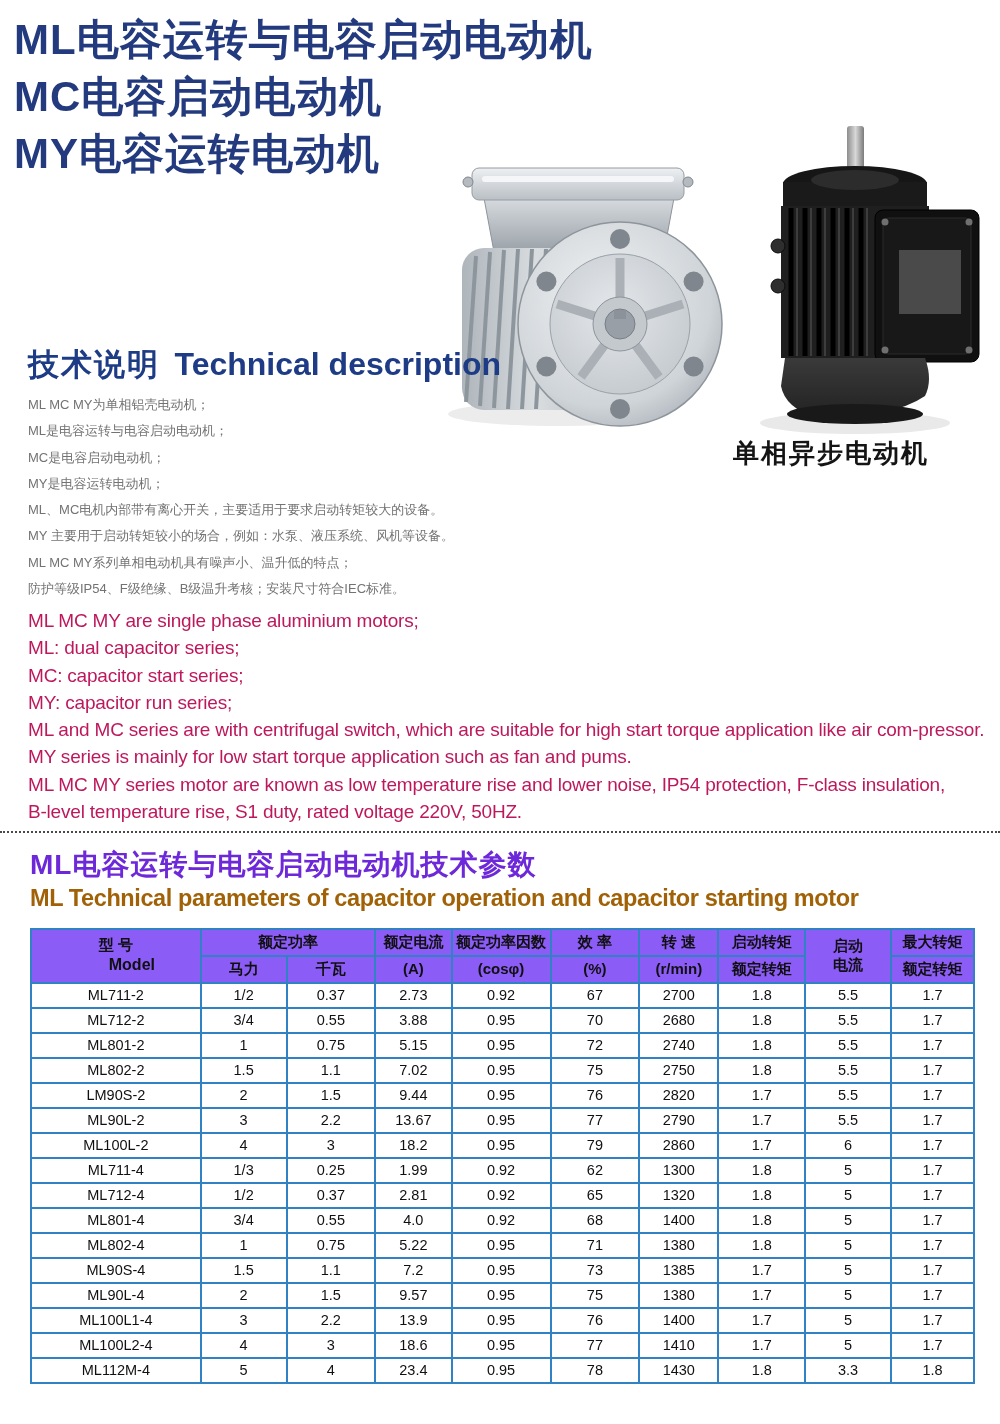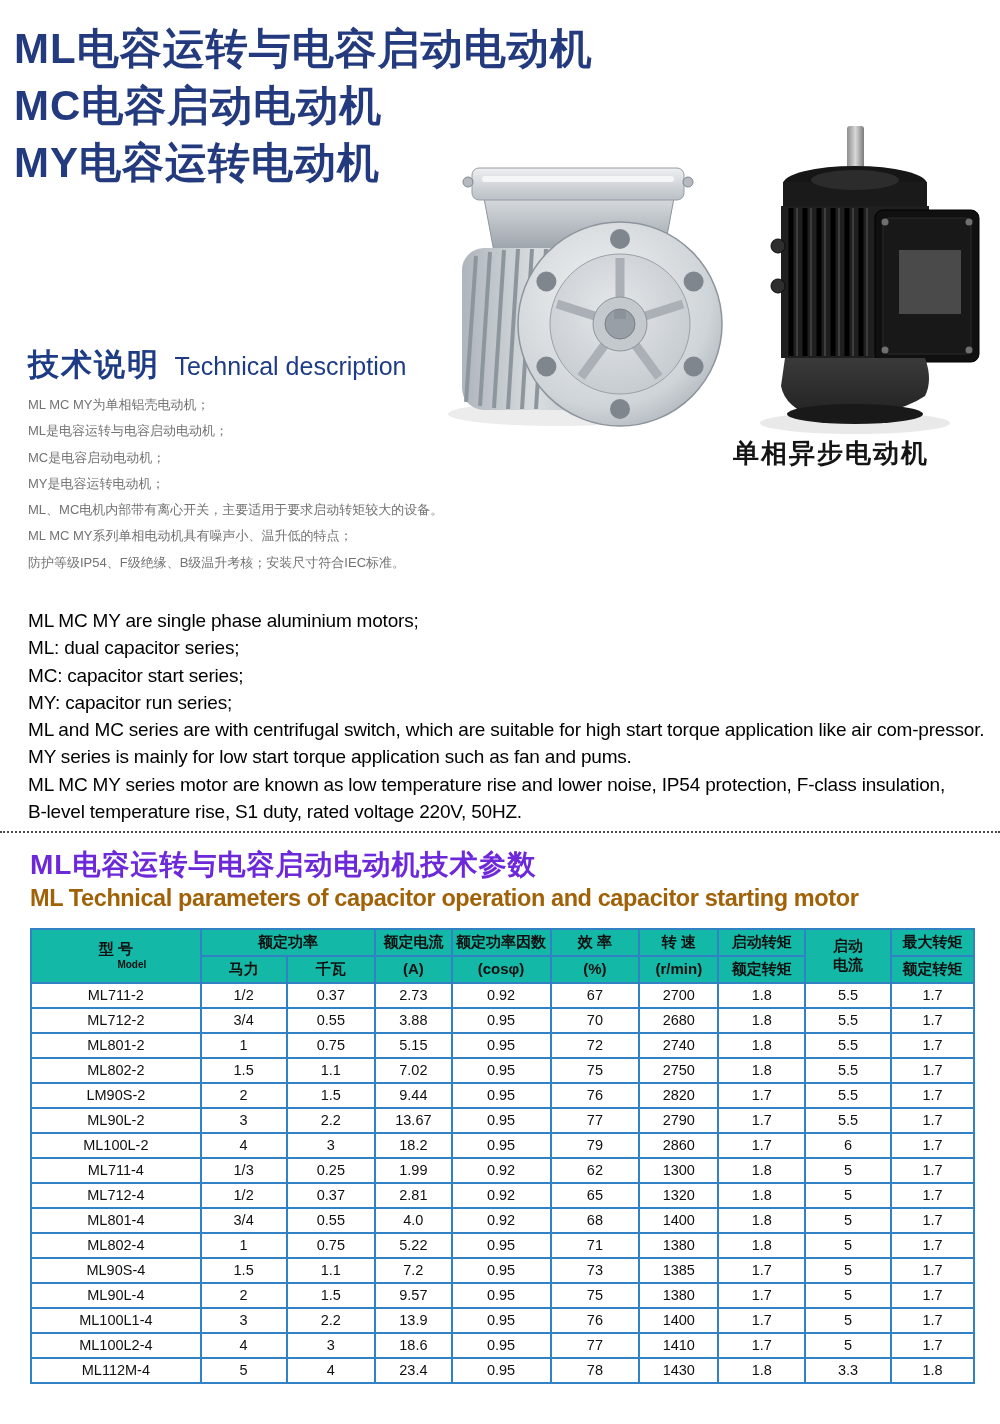--- a/index.html
+++ b/index.html
@@ -1,50 +1,50 @@
 <!DOCTYPE html>
 <html><head>
 <meta charset="utf-8">
 <style>
   * { margin:0; padding:0; box-sizing:border-box; }
   html,body { background:#ffffff; }
   body { font-family:"Liberation Sans","DejaVu Sans",sans-serif; }
   .page { position:relative; width:1000px; height:1424px; background:#fff; overflow:hidden; }
 
   
-  .title-block { position:absolute; left:14px; top:20px; }
+  .title-block { position:absolute; left:14px; top:11px; }
   .title-line { font-size:42px; font-weight:bold; color:#233a7e; line-height:57px; letter-spacing:1px; white-space:nowrap; }
 
   
   .motor-left { position:absolute; left:438px; top:152px; width:295px; height:280px; }
   .motor-right { position:absolute; left:733px; top:118px; width:252px; height:320px; }
   .motor-caption { position:absolute; left:733px; top:436px; width:252px; text-align:left;
                    font-size:26px; font-weight:bold; color:#141414; letter-spacing:2px; white-space:nowrap; }
 
   
   .tech-heading { position:absolute; left:28px; top:344px; white-space:nowrap; color:#1e3c86; }
   .tech-heading .zh { font-size:31px; font-weight:bold; letter-spacing:2px;text-align:right; }
-  .tech-heading .en { font-size:25px; font-weight:normal; margin-left:10px; }
+  .tech-heading .en { font-size:32px; font-weight:bold; margin-left:10px; }
   .desc-zh { position:absolute; left:28px; top:392px; }
   .desc-zh .line { font-size:13px; line-height:26.3px; color:#737373; white-space:nowrap; }
   .desc-en { position:absolute; left:28px; top:607px; }
-  .desc-en .line { font-size:19px; line-height:27.3px; color:#000000; white-space:nowrap; letter-spacing:-0.2px; }
+  .desc-en .line { font-size:19px; line-height:27.3px; color:#be185d; white-space:nowrap; letter-spacing:-0.2px; }
 
   
   .divider { position:absolute; left:0; top:831px; width:1000px; height:0; border-top:2px dotted #4a4a4a; }
 
   
   .params-zh { position:absolute; left:30px; top:846px; font-size:28px; font-weight:bold; color:#6d28d9; letter-spacing:1px; white-space:nowrap; }
   .params-en { position:absolute; left:30px; top:885px; font-size:23.5px; font-weight:bold; color:#a16207; letter-spacing:-0.4px; white-space:nowrap; }
 
   
   .spec-table { position:absolute; left:30px; top:928px; width:945px; border-collapse:collapse; table-layout:fixed; }
   .spec-table th, .spec-table td { border:2px solid #3182c4; text-align:center; vertical-align:middle; }
-  .spec-table thead th { background:#14b8a6; color:#101010; font-size:15px; font-weight:bold; padding:3px 0; line-height:1.25; }
-  .spec-table thead .hdr-en { font-size:10px; font-weight:bold;margin-left:32px; }
+  .spec-table thead th { background:#8b5cf6; color:#101010; font-size:15px; font-weight:bold; padding:3px 0; line-height:1.25; }
+  .spec-table thead .hdr-en { font-size:16px; font-weight:bold;margin-left:32px; }
   .spec-table tbody td { height:25px; background:#ffffff; color:#101010; font-size:14.5px; padding:0; }
 </style>
 </head>
 <body>
 
 <div class="page">
 
   <div class="title-block">
       <div class="title-line">ML电容运转与电容启动电动机</div>
       <div class="title-line">MC电容启动电动机</div>
@@ -186,20 +186,21 @@
     <span class="zh">技术说明</span>
     <span class="en">Technical description</span>
   </div>
 
   <div class="desc-zh">
       <div class="line">ML MC MY为单相铝壳电动机；</div>
       <div class="line">ML是电容运转与电容启动电动机；</div>
       <div class="line">MC是电容启动电动机；</div>
       <div class="line">MY是电容运转电动机；</div>
       <div class="line">ML、MC电机内部带有离心开关，主要适用于要求启动转矩较大的设备。</div>
+      <div class="line">MY 主要用于启动转矩较小的场合，例如：水泵、液压系统、风机等设备。</div>
       <div class="line">ML MC MY系列单相电动机具有噪声小、温升低的特点；</div>
       <div class="line">防护等级IP54、F级绝缘、B级温升考核；安装尺寸符合IEC标准。</div>
     </div>
 
   <div class="desc-en">
       <div class="line">ML MC MY are single phase aluminium motors;</div>
       <div class="line">ML: dual capacitor series;</div>
       <div class="line">MC: capacitor start series;</div>
       <div class="line">MY: capacitor run series;</div>
       <div class="line">ML and MC series are with centrifugal switch, which are suitable for high start torque application like air com-pressor.</div>

